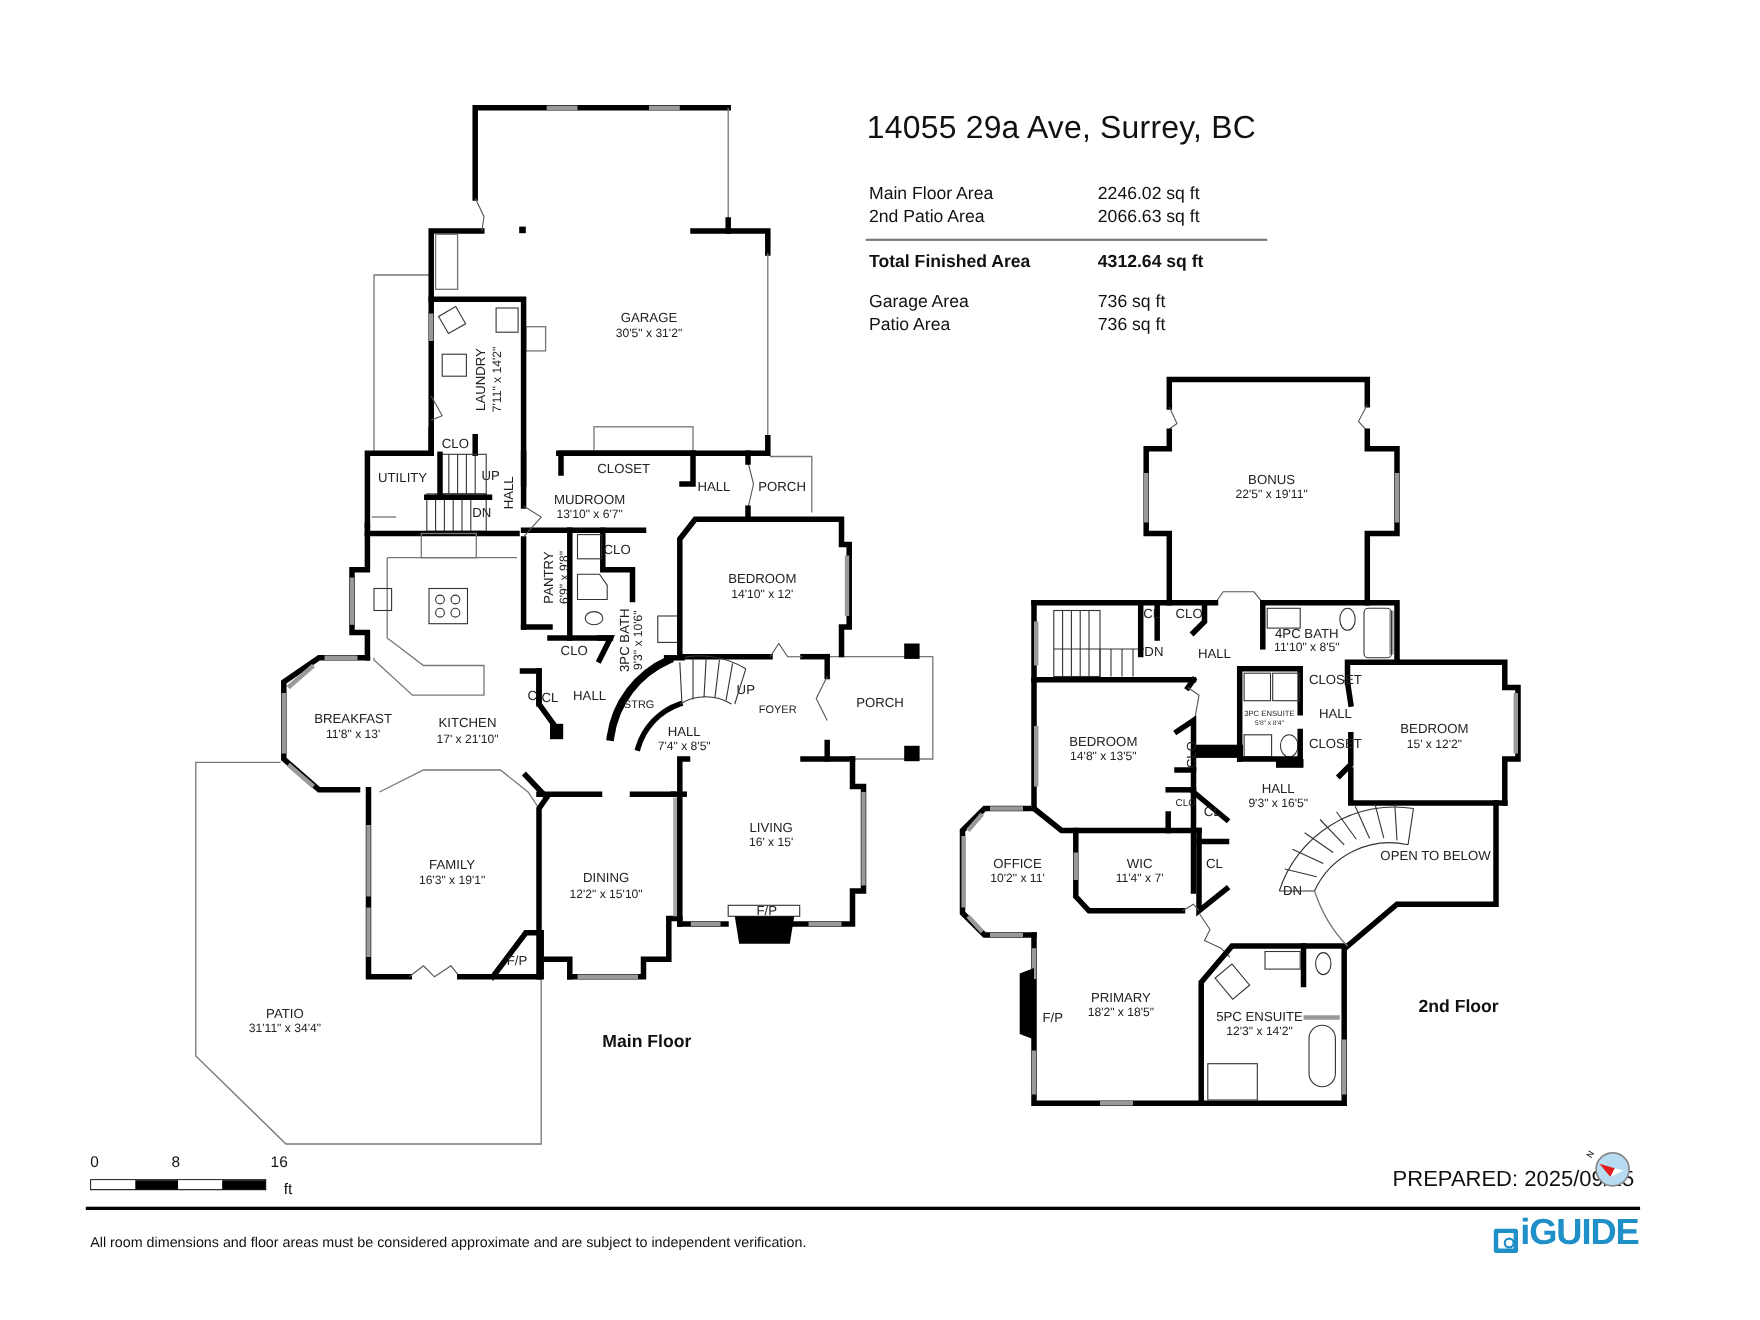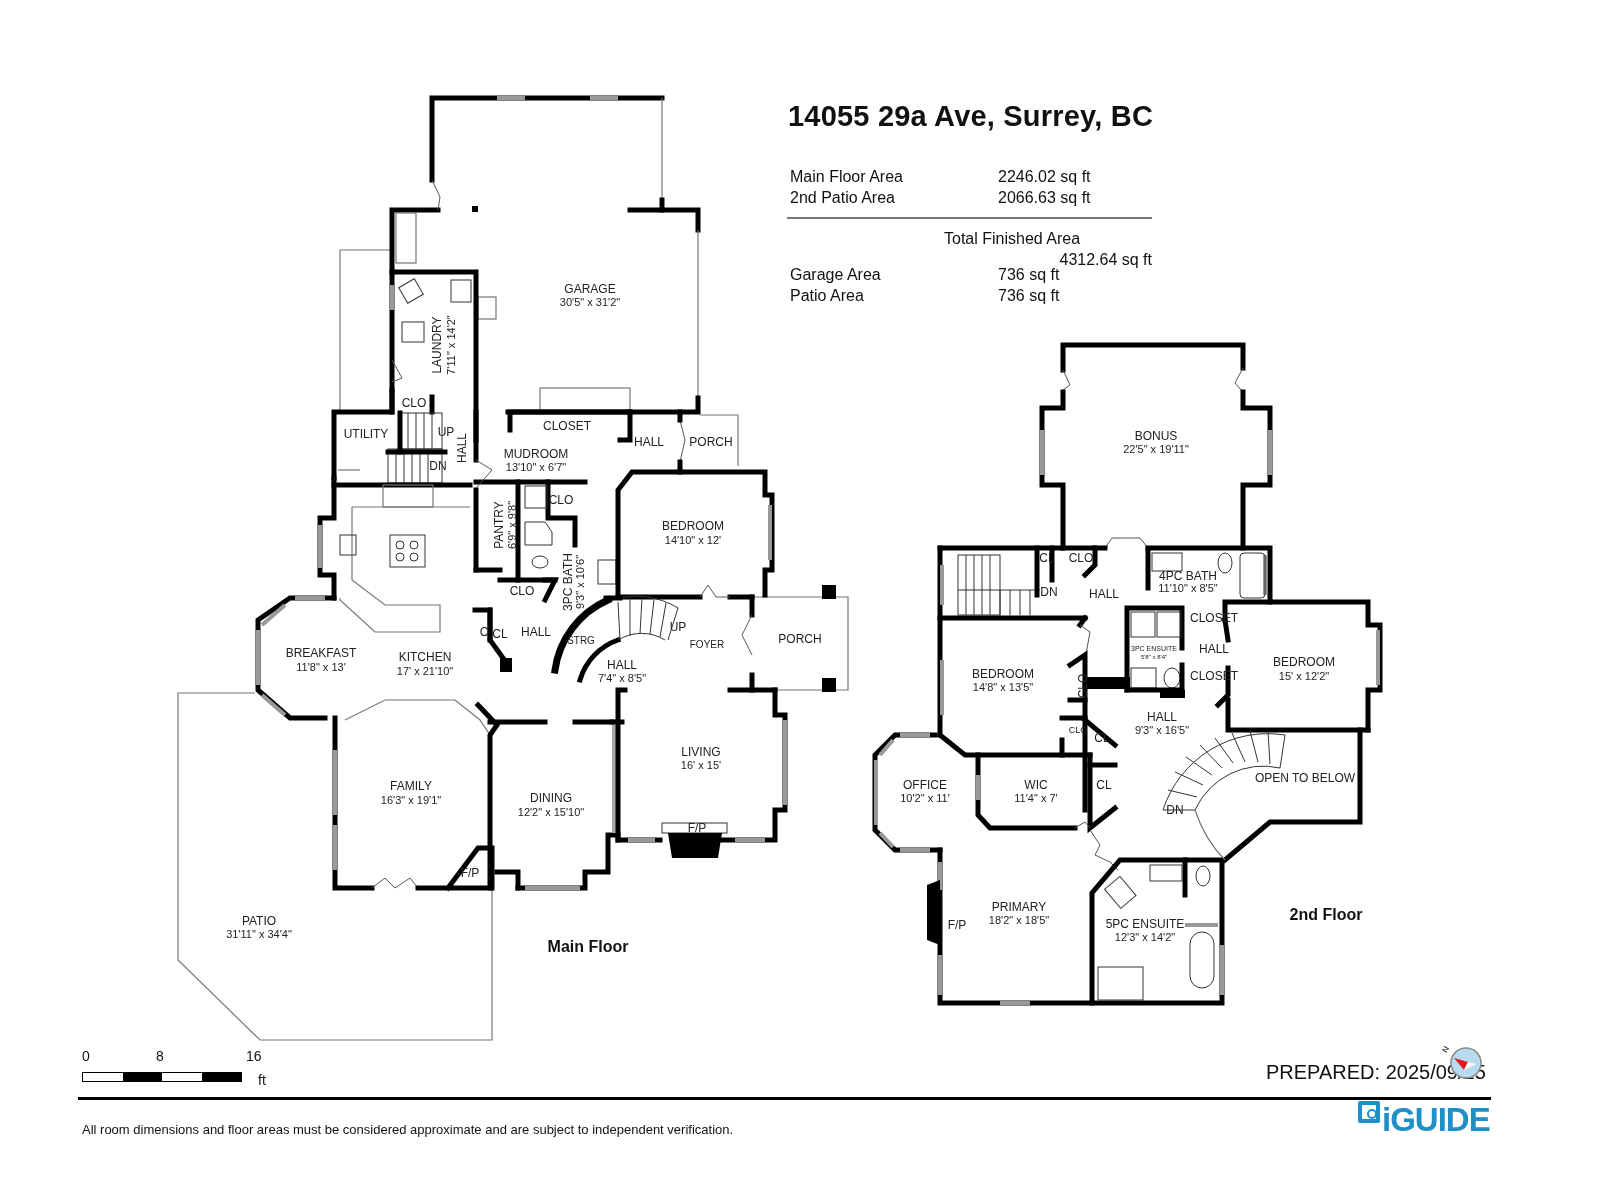--- a/index.html
+++ b/index.html
@@ -11,41 +11,41 @@
   .thin-dark { stroke: #333; stroke-width: 1; fill: none; }
   .win { stroke: #999; stroke-width: 4; fill: none; }
   .door { stroke: #555; stroke-width: 1; fill: none; }
   .fill-black { fill: #000; }
   .fill-gray { fill: #a8a8a8; }
   .room-name { font-family: "Liberation Sans", sans-serif; font-size: 12px; fill: #222; text-anchor: middle; }
   .room-dim { font-family: "Liberation Sans", sans-serif; font-size: 11px; fill: #222; text-anchor: middle; }
   .room-small { font-family: "Liberation Sans", sans-serif; font-size: 7px; fill: #222; text-anchor: middle; }
   .floor-label { font-family: "Liberation Sans", sans-serif; font-size: 16px; font-weight: bold; fill: #111; text-anchor: middle; }
 
-  .title { position: absolute; left: 788px; top: 100px; font-size: 29px; font-weight: bold; letter-spacing: 0.2px; }
+  .title { position: absolute; left: 788px; top: 100px; font-size: 29px; font-weight: normal; letter-spacing: 0.2px; }
   .area-table { position: absolute; left: 790px; top: 166px; width: 362px; font-size: 16px; }
   .area-row { display: flex; height: 21px; line-height: 21px; align-items: flex-end; }
   .area-row .k { width: 208px; }
   .area-row .v { flex: 1; }
-  .area-row.bold { font-weight: normal; flex-direction: column; }
+  .area-row.bold { font-weight: bold; }
   .area-sep { height: 0; border-top: 2px solid #777; margin: 9px 0 9px -3px; }
   .gap { height: 15px; }
 
   .scale { position: absolute; left: 82px; top: 1048px; }
   .scale .ticks { position: relative; height: 18px; font-size: 14px; }
   .scale .ticks span { position: absolute; top: 0; }
   .scale .bar { display: flex; margin-top: 6px; border: 1.5px solid #000; width: 158px; height: 8px; }
   .scale .bar div { flex: 1; }
   .scale .unit { position: absolute; left: 176px; top: 24px; font-size: 14px; }
 
   .prepared { position: absolute; left: 1266px; top: 1061px; font-size: 20px; }
   .compass { position: absolute; left: 1440px; top: 1040px; width: 44px; height: 44px; }
   .rule { position: absolute; left: 78px; top: 1097px; width: 1413px; height: 3px; background: #000; }
   .disclaimer { position: absolute; left: 82px; top: 1122px; font-size: 13px; }
-  .brand { position: absolute; left: 1358px; top: 1101px; display: flex; align-items: flex-start; color: #1f8fc7; font-size: 33px; font-weight: bold; letter-spacing: -1px; }
+  .brand { position: absolute; left: 1358px; top: 1101px; display: flex; align-items: flex-end; color: #1f8fc7; font-size: 33px; font-weight: bold; letter-spacing: -1px; }
   .brand .logo-box { width: 22px; height: 22px; border: 4px solid #1f8fc7; box-sizing: border-box; margin-right: 2px; position: relative; border-radius: 2px; }
   .brand .logo-box::after { content: ""; position: absolute; left: 5px; top: 4px; width: 6px; height: 6px; border: 2px solid #1f8fc7; border-radius: 50%; }
 </style>
 </head>
 <body>
 
 <svg id="plan" viewBox="0 0 1600 1200" xmlns="http://www.w3.org/2000/svg">
 
   <g>
 

